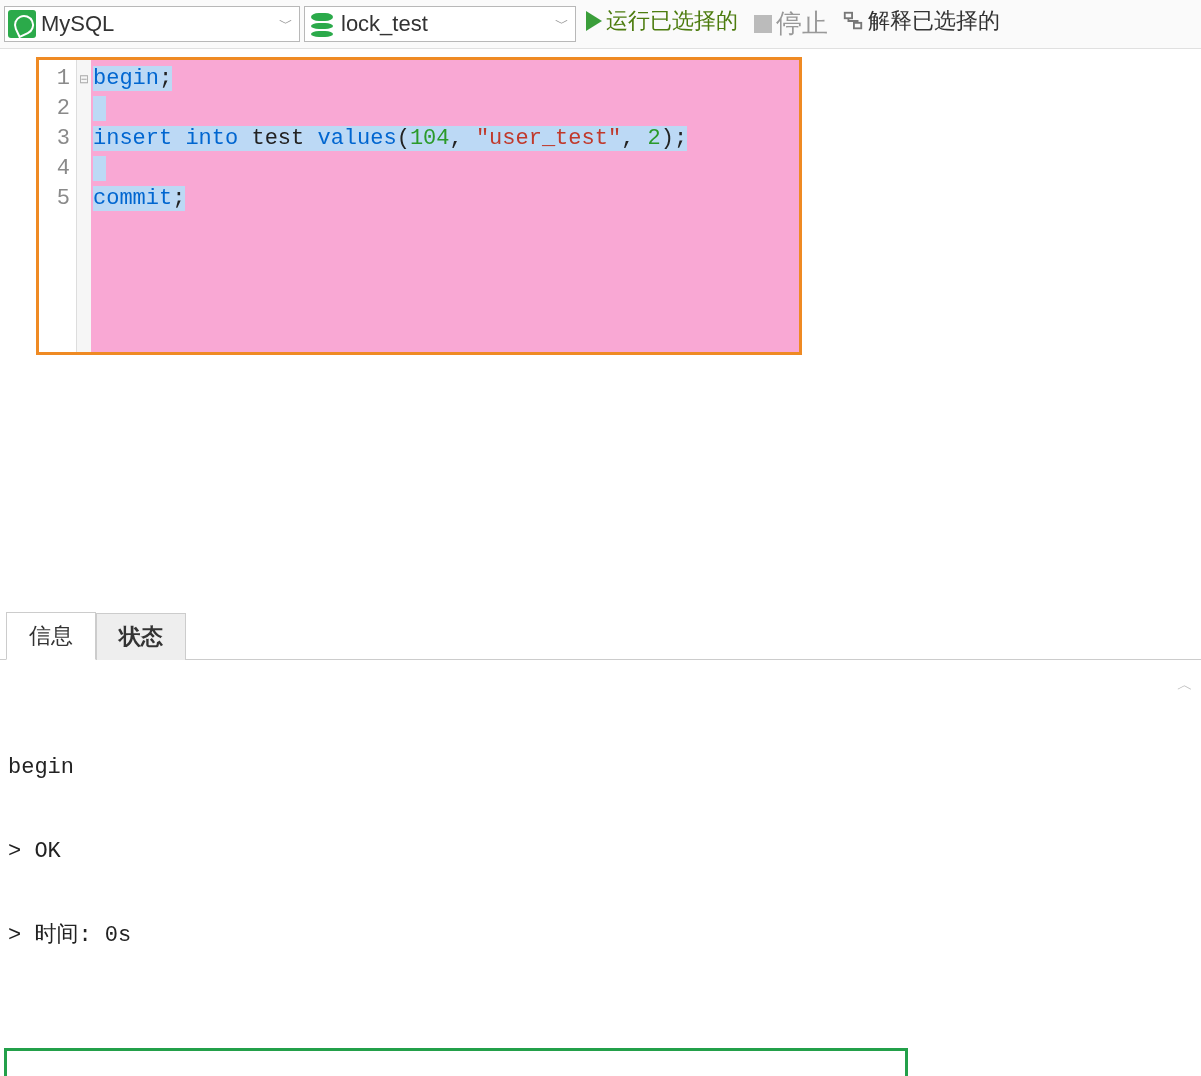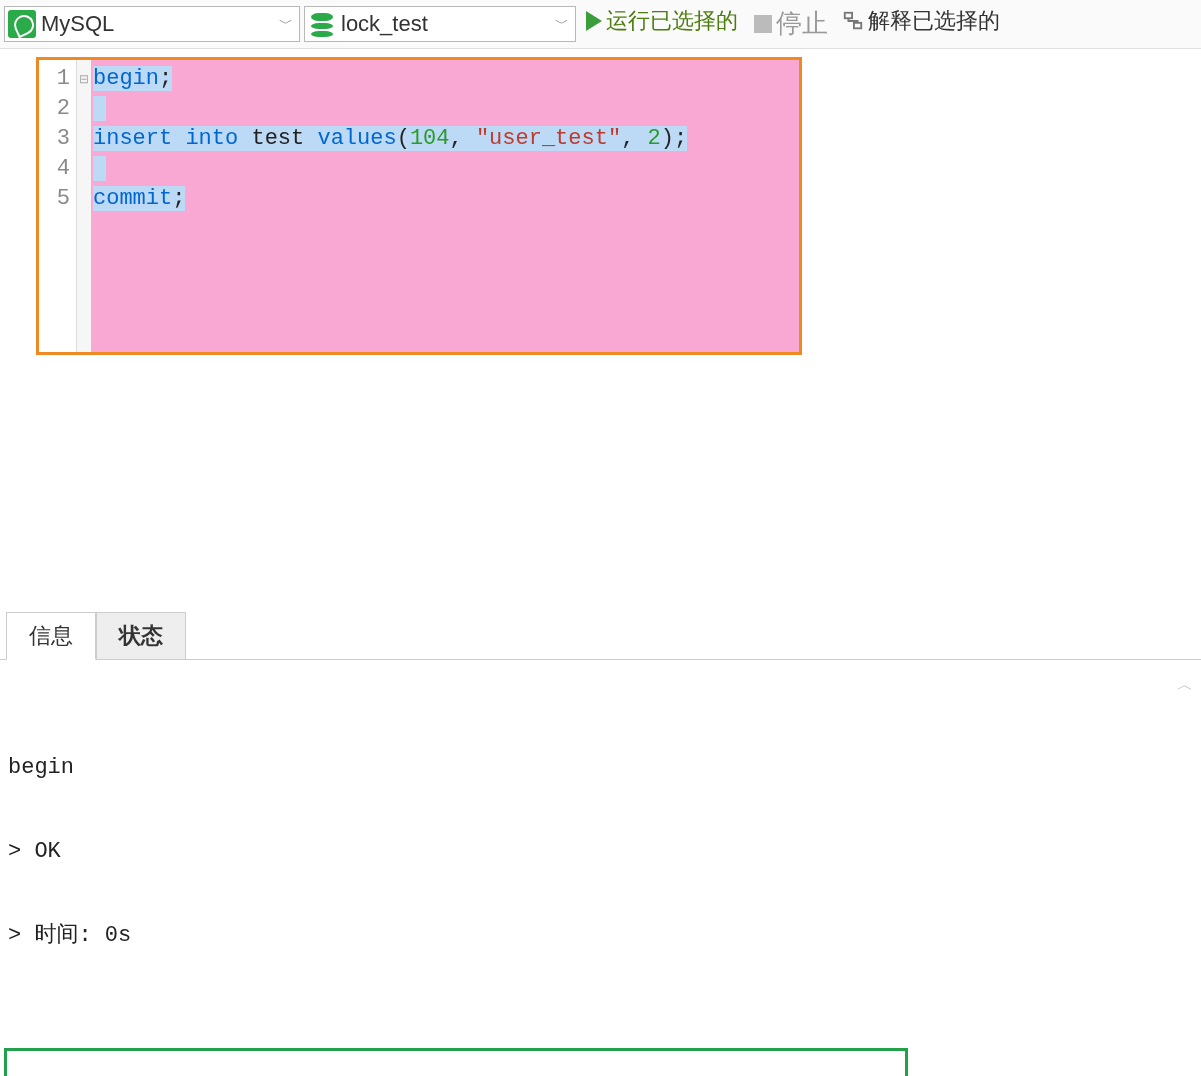--- a/index.html
+++ b/index.html
@@ -136,21 +136,21 @@
     .sel { background: #bcd9f5; }
     .kw { color: #0066d0; }
     .ident { color: #222; }
     .num { color: #2a9a2a; }
     .str { color: #c0392b; }
     .punct { color: #222; }
     
     .tabs-row {
       margin-top: 256px;
       display: flex;
-      align-items: flex-start;
+      align-items: flex-end;
       border-bottom: 1px solid #ccc;
       padding-left: 6px;
     }
     .tab {
       padding: 8px 22px;
       font-size: 22px;
       color: #333;
       border: 1px solid transparent;
       border-bottom: none;
       position: relative;

